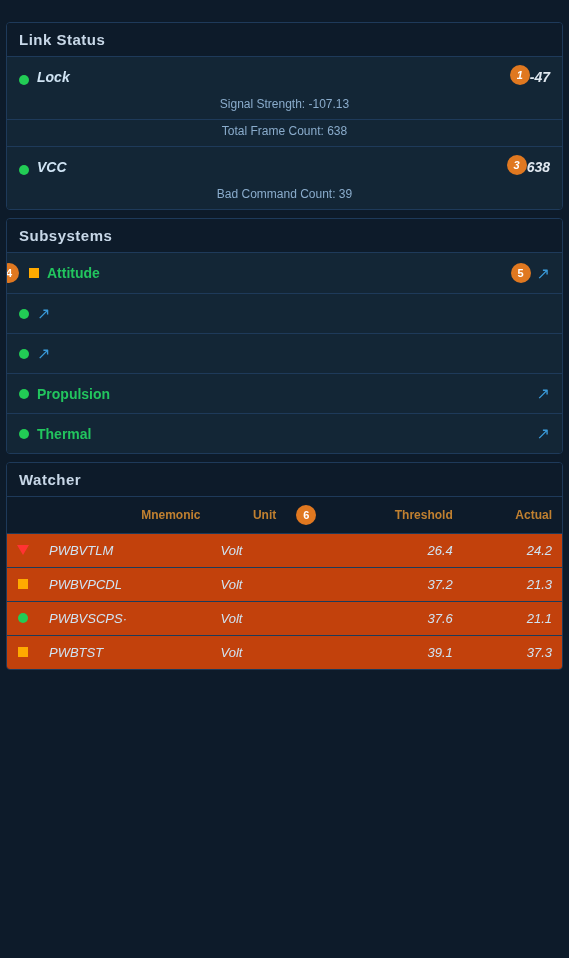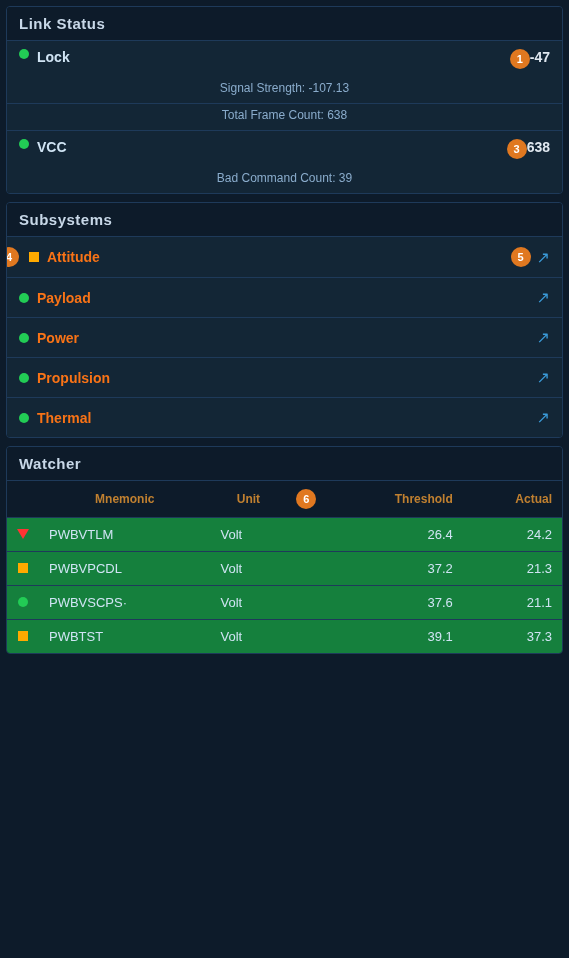--- a/index.html
+++ b/index.html
@@ -28,23 +28,24 @@
     }
 
     
     .link-row {
       background-color: #132636;
       border-top: 1px solid #1e3a5a;
     }
 
     .link-row-main {
       display: flex;
-      align-items: flex-start;
+      align-items: flex-end;
       padding: 8px 12px;
       position: relative;
+      font-style: italic;
     }
 
     .link-row-main .badge {
       background-color: #e07820;
       color: #fff;
       border-radius: 50%;
       width: 20px;
       height: 20px;
       font-size: 11px;
       font-weight: bold;
@@ -92,21 +93,21 @@
       border-top: 1px solid #1e3a5a;
       display: flex;
       align-items: center;
       padding: 10px 12px;
       position: relative;
     }
 
     .subsystem-row .sub-label {
       font-size: 14px;
       font-weight: 600;
-      color: #f97316;
+      color: #22c55e;
       flex: 1;
     }
 
     .ext-link-icon {
       color: #3a9ad9;
       font-size: 16px;
       cursor: pointer;
     }
 
     .subsystem-badge {
@@ -133,30 +134,31 @@
     .watcher-header-row {
       background-color: #0d1b2a;
       border-top: 1px solid #1e3a5a;
     }
 
     .watcher-header-row th {
       padding: 8px 10px;
       font-size: 12px;
       font-weight: 600;
       color: #c08030;
-      text-align: center;
+      text-align: right;
     }
 
     .watcher-header-row th.right {
       text-align: right;
     }
 
     .watcher-data-row {
-      background-color: #15803d;
+      background-color: #c2410c;
       border-top: 1px solid #1e3a5a;
+      font-style: italic;
     }
 
     .watcher-data-row td {
       padding: 9px 10px;
       font-size: 13px;
       color: #d0e4f4;
     }
 
     .watcher-data-row td.right {
       text-align: right;
@@ -185,21 +187,21 @@
       width: 20px;
       height: 20px;
       font-size: 11px;
       font-weight: bold;
       display: inline-flex;
       align-items: center;
       justify-content: center;
     }
 
     .section-top {
-      margin-top: 6px;
+      margin-top: 22px;
     }
 
     .attitude-row-wrapper {
       position: relative;
     }
 
     .subsystem-4-badge {
       position: absolute;
       left: -8px;
       top: 50%;
@@ -272,27 +274,25 @@
   <div class="subsystem-row attitude-row-wrapper" style="position:relative; padding-left: 22px;">
     <span class="subsystem-4-badge">4</span>
     <span class="dot-sq"></span>
     <span class="sub-label">Attitude</span>
     <span class="subsystem-badge">5</span>
     <span class="ext-link-icon" style="margin-left:6px;">↗</span>
   </div>
 
   <div class="subsystem-row">
     <span class="dot dot-green"></span>
-    <span class="sub-label">Payload</span>
     <span class="ext-link-icon">↗</span>
   </div>
 
   <div class="subsystem-row">
     <span class="dot dot-green"></span>
-    <span class="sub-label">Power</span>
     <span class="ext-link-icon">↗</span>
   </div>
 
   <div class="subsystem-row">
     <span class="dot dot-green"></span>
     <span class="sub-label">Propulsion</span>
     <span class="ext-link-icon">↗</span>
   </div>
 
   <div class="subsystem-row">

